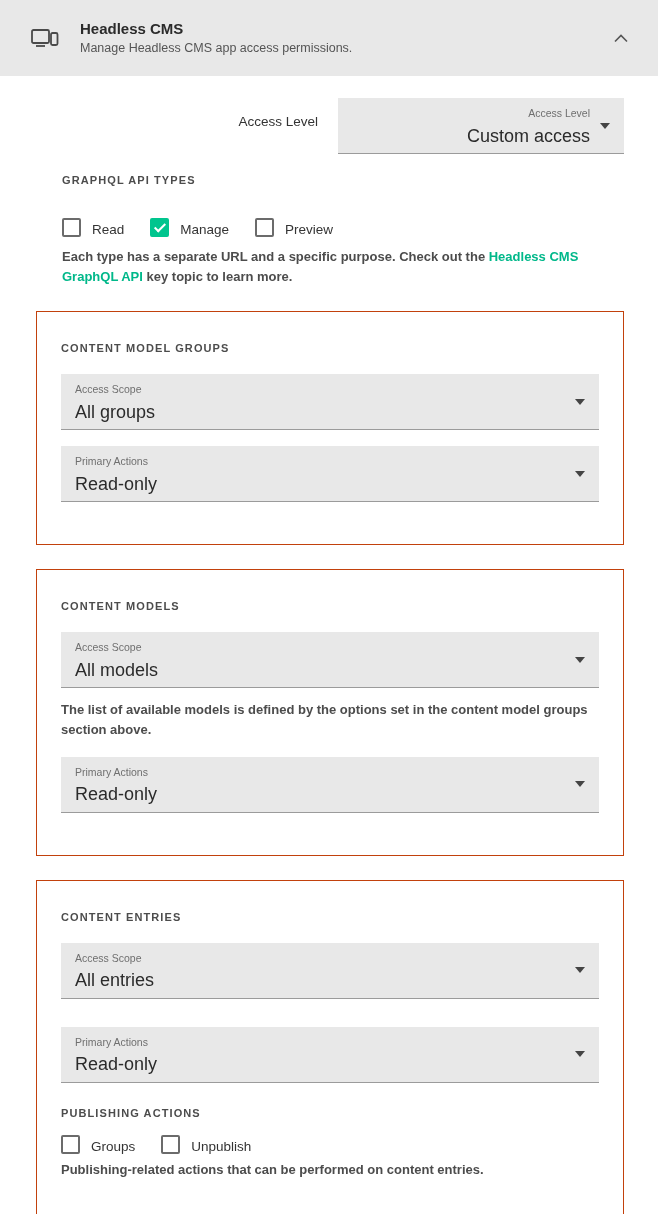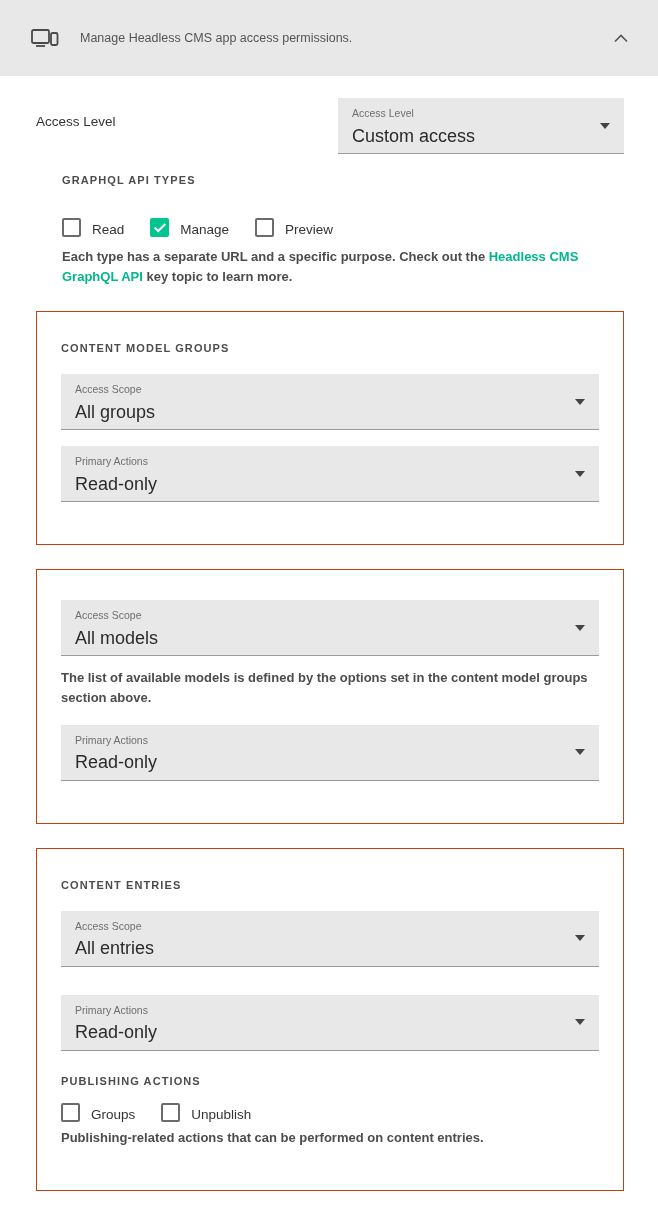--- a/index.html
+++ b/index.html
@@ -62,20 +62,21 @@
   
   .content {
     padding: 0 0 0 0;
   }
 
   .row-access-level {
     display: flex;
     align-items: flex-start;
     padding: 22px 34px 20px 36px;
     gap: 20px;
+    text-align: right;
   }
   .row-label {
     font-size: 13.5px;
     color: #343434;
     padding-top: 16px;
     flex: 1 1 auto;
   }
 
   
   .select {
@@ -208,20 +209,21 @@
 
 <div class="app-header">
   <div class="header-icon">
     <svg width="28" height="22" viewBox="0 0 28 22" fill="none" stroke="currentColor" stroke-width="1.8">
       <rect x="1" y="3" width="17" height="13" rx="1.5"></rect>
       <rect x="20" y="6" width="6.5" height="12" rx="1.5"></rect>
       <line x1="5" y1="19" x2="14" y2="19"></line>
     </svg>
   </div>
   <div class="header-text">
+    <div class="header-title">Headless CMS</div>
     <div class="header-sub">Manage Headless CMS app access permissions.</div>
   </div>
   <button class="collapse-btn">
     <svg width="14" height="9" viewBox="0 0 14 9" fill="none" stroke="currentColor" stroke-width="1.6">
       <polyline points="1,7.5 7,1.5 13,7.5"></polyline>
     </svg>
   </button>
 </div>
 
 <div class="content">
@@ -266,20 +268,21 @@
       </div>
       <div class="select">
         <span class="sel-label">Primary Actions</span>
         <span class="sel-value">Read-only</span>
         <span class="caret"></span>
       </div>
     </div>
   </div>
 
   <div class="card">
+    <div class="section-title">Content Models</div>
     <div class="card-inner">
       <div class="select">
         <span class="sel-label">Access Scope</span>
         <span class="sel-value">All models</span>
         <span class="caret"></span>
       </div>
       <div class="helper">The list of available models is defined by the options set in the content model groups section above.</div>
       <div class="select">
         <span class="sel-label">Primary Actions</span>
         <span class="sel-value">Read-only</span>

